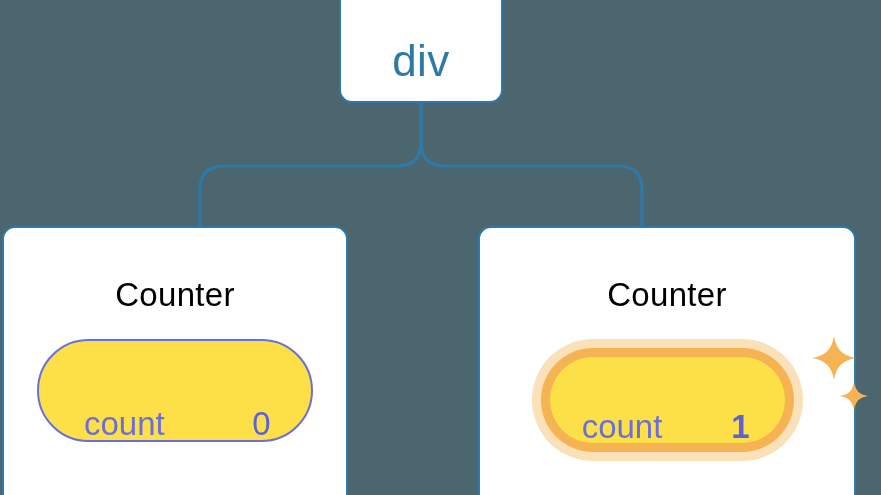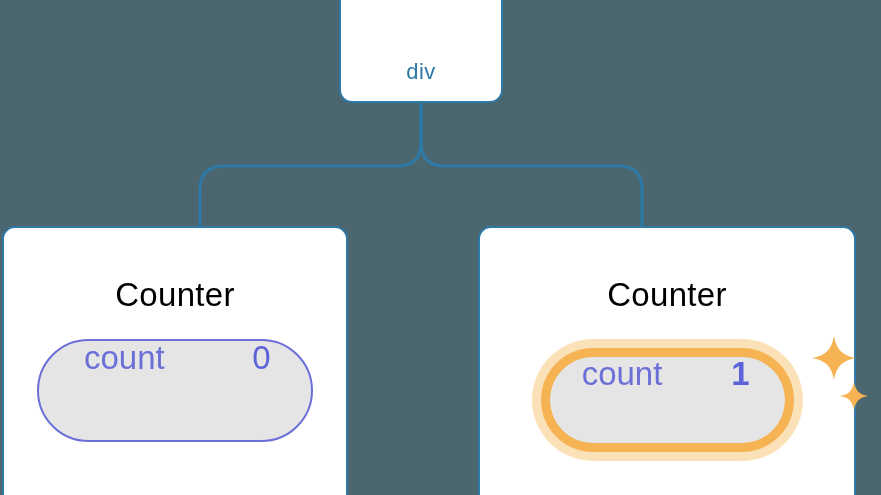--- a/index.html
+++ b/index.html
@@ -20,45 +20,45 @@
     background:#ffffff;
     border:2px solid #2e79a6;
     border-radius:13px;
     box-sizing:border-box;
   }
   #div-card{
     left:339px;top:-12px;width:164px;height:115px;
     display:flex;align-items:flex-end;justify-content:center;
   }
   #div-label{
-    color:#2e79a6;font-size:22px;letter-spacing:.5px;
+    color:#2e79a6;font-size:44px;letter-spacing:.5px;
     padding-bottom:18px;line-height:1;
   }
 
   .counter-card{
     top:226px;height:281px;
     display:flex;flex-direction:column;align-items:center;
   }
   #counter-card-left{left:2px;width:346px;}
   #counter-card-right{left:478px;width:378px;}
 
   .counter-title{
     color:#000000;font-size:33px;line-height:1;
     margin-top:50px;letter-spacing:.3px;
   }
 
   
   .pill-wrap{position:relative;margin-top:28px;}
 
   .pill{
     position:relative;
-    display:flex;align-items:flex-start;
+    display:flex;align-items:flex-end;
     border:2px solid #6b6fd8;
     border-radius:60px;
-    background:#e5e5e5;
+    background:#fde047;
     box-sizing:border-box;
     height:103px;
   }
   .pill .pill-key{
     display:flex;align-items:center;justify-content:center;
     color:#6b6fd8;font-size:33px;line-height:1;
   }
   .pill .pill-divider{
     width:2px;background:#6b6fd8;flex:0 0 2px;
   }

